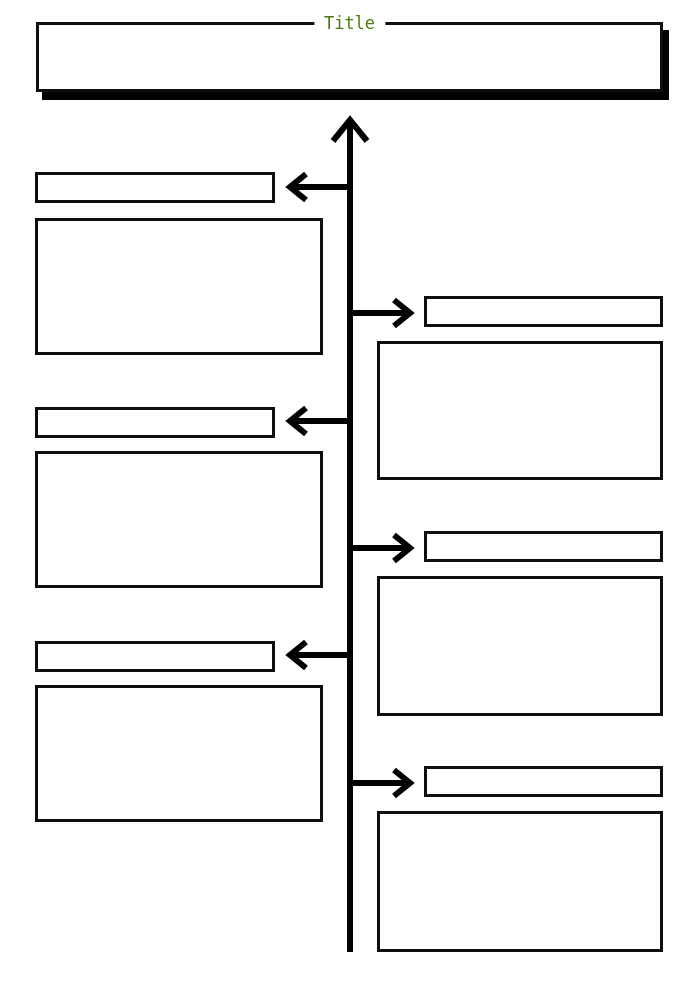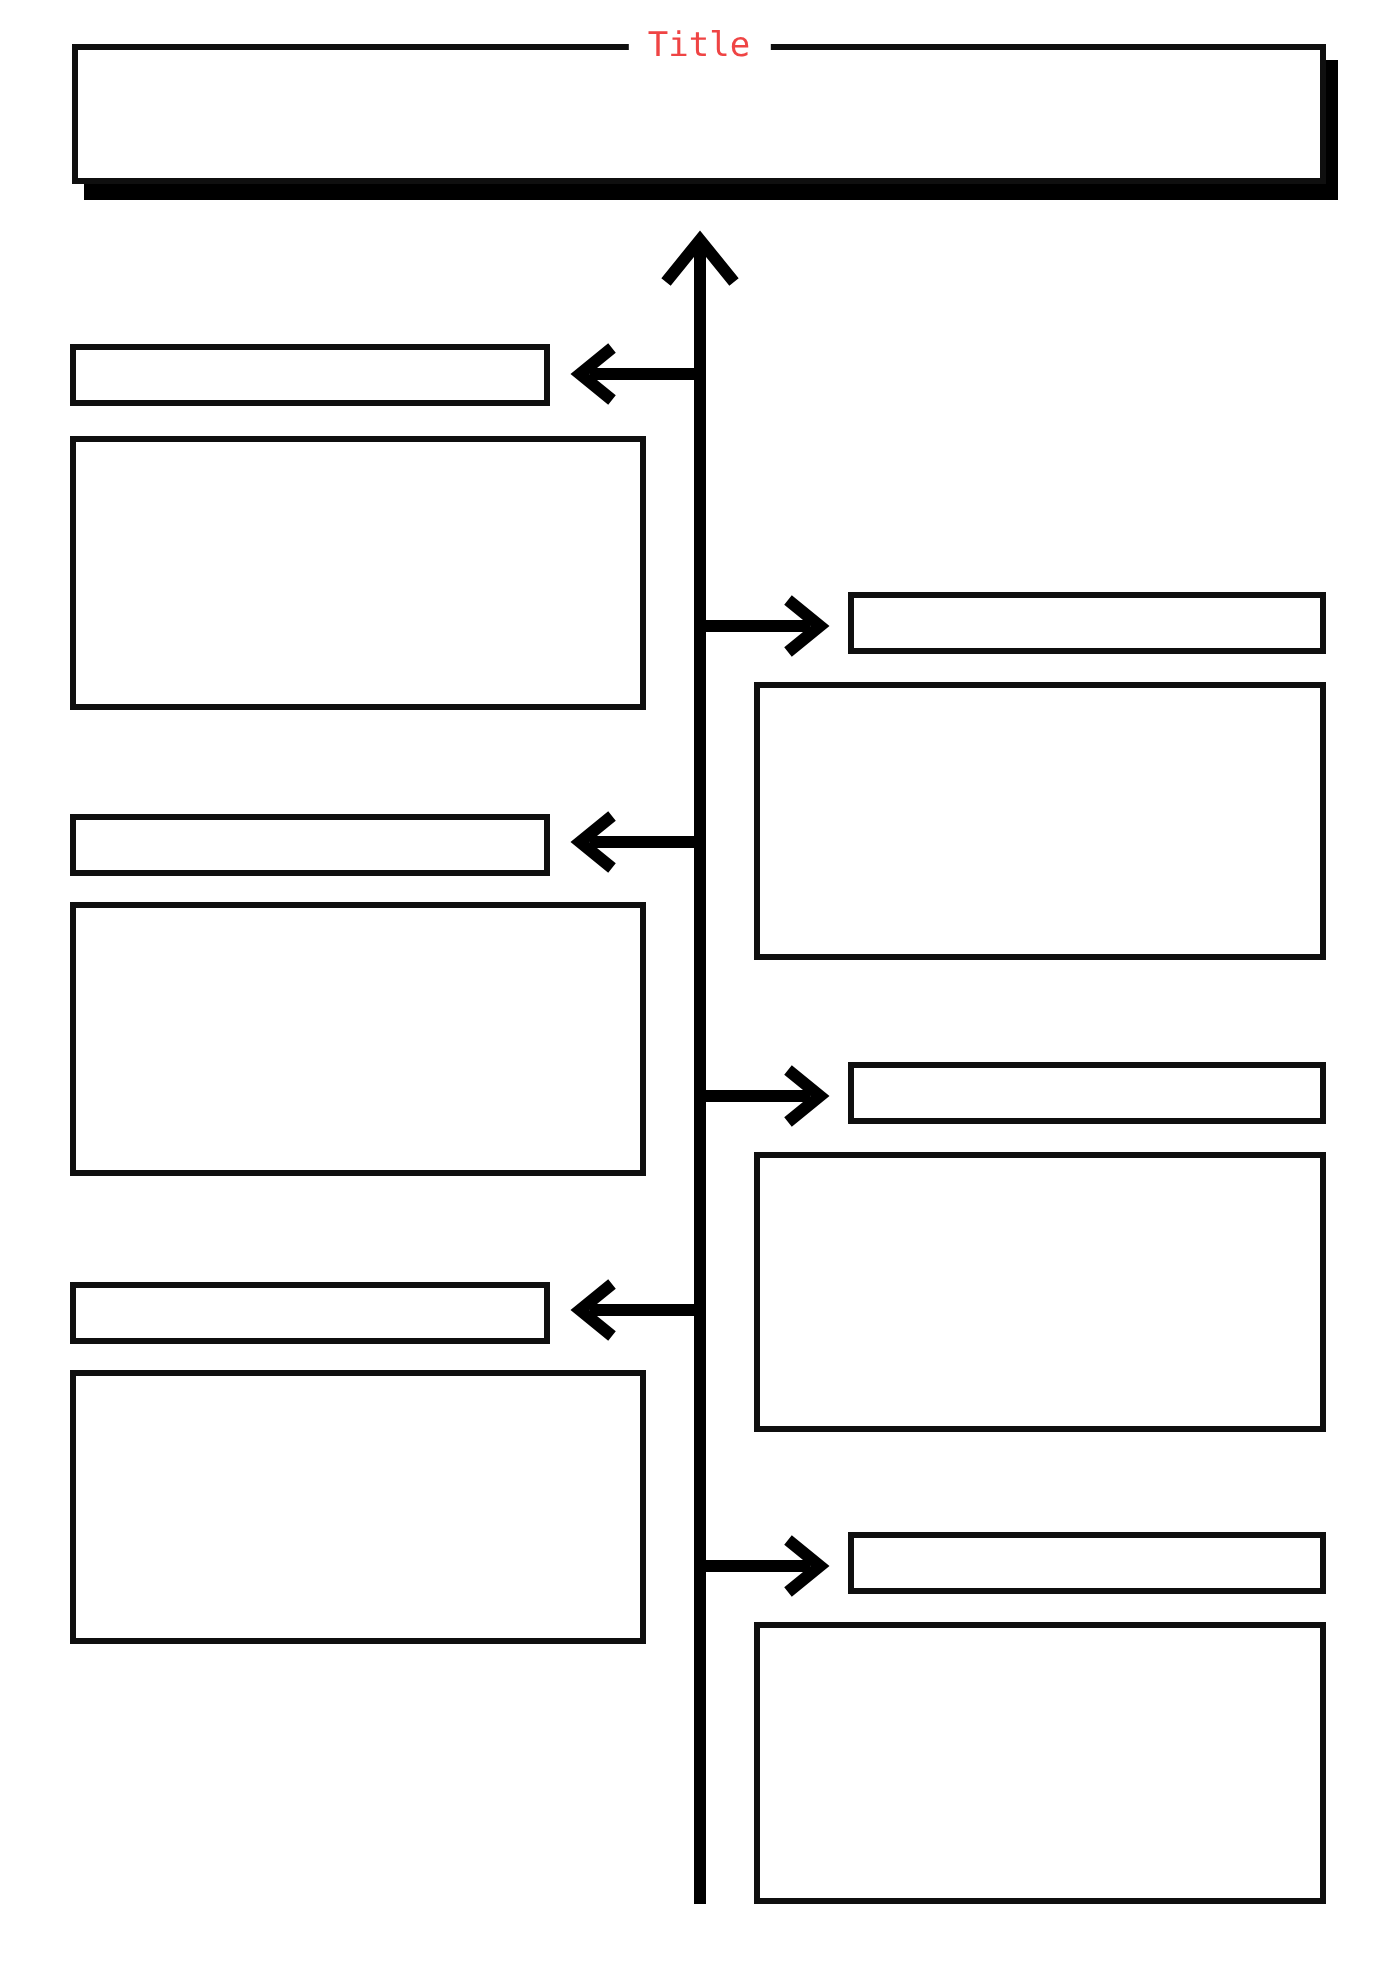--- a/index.html
+++ b/index.html
@@ -40,21 +40,21 @@
   }
   .title-label {
     position: absolute;
     left: 50%;
     top: -13px;
     transform: translateX(-50%);
     background: #ffffff;
     padding: 0 10px;
     font-size: 17px;
     line-height: 22px;
-    color: #ef4444;
+    color: #4d7c0f;
     white-space: nowrap;
   }
   
   .l-label-1 { left: 35px; top: 172px; width: 240px; height: 31px; }
   .l-body-1  { left: 35px; top: 218px; width: 288px; height: 137px; }
   .l-label-2 { left: 35px; top: 407px; width: 240px; height: 31px; }
   .l-body-2  { left: 35px; top: 451px; width: 288px; height: 137px; }
   .l-label-3 { left: 35px; top: 641px; width: 240px; height: 31px; }
   .l-body-3  { left: 35px; top: 685px; width: 288px; height: 137px; }
   

